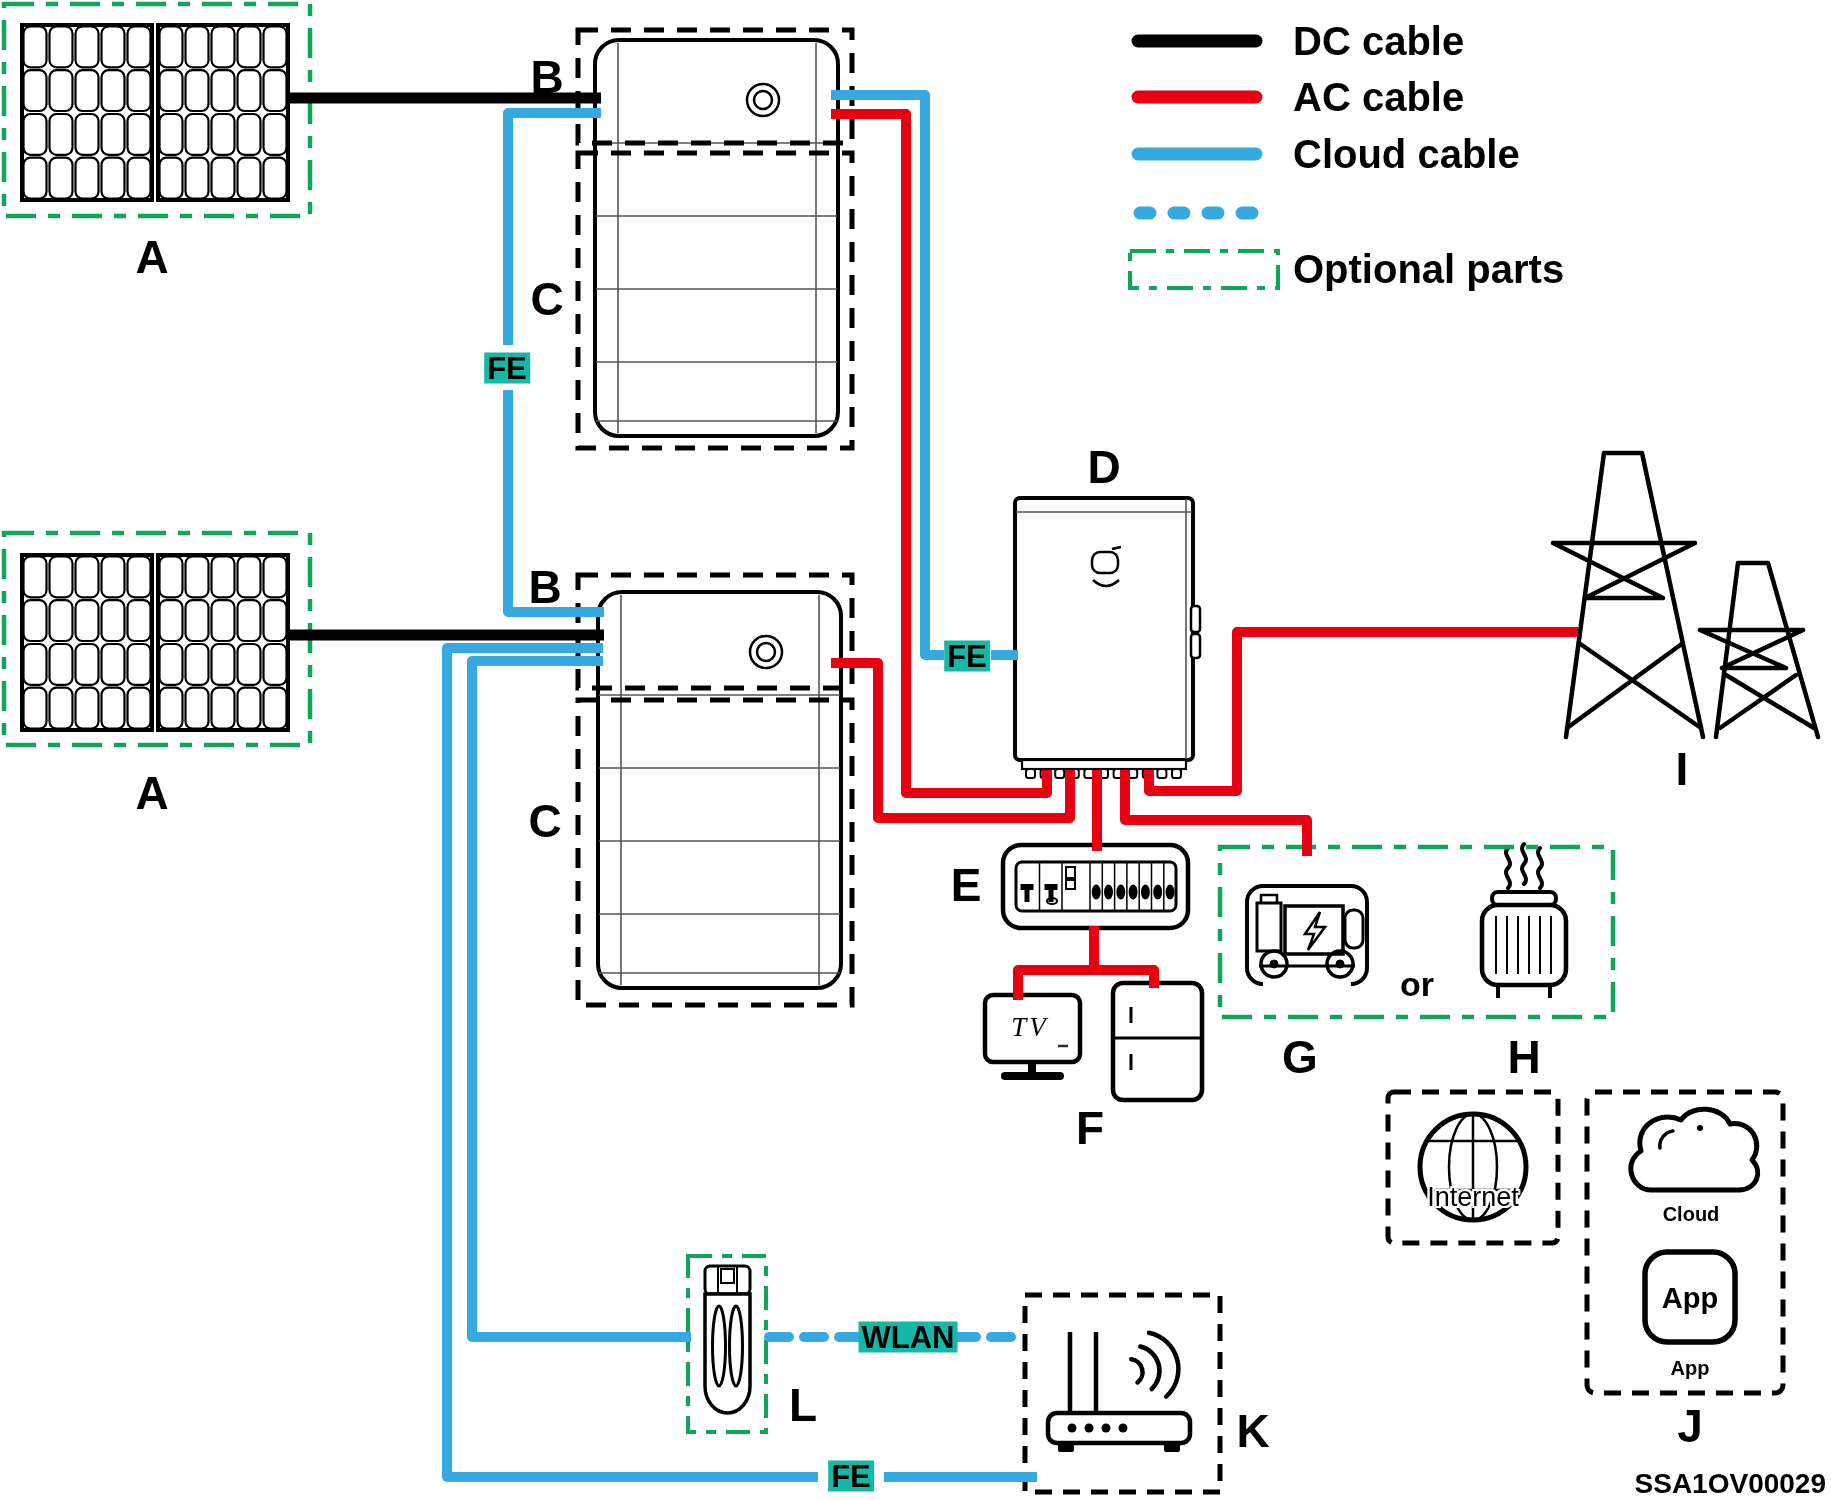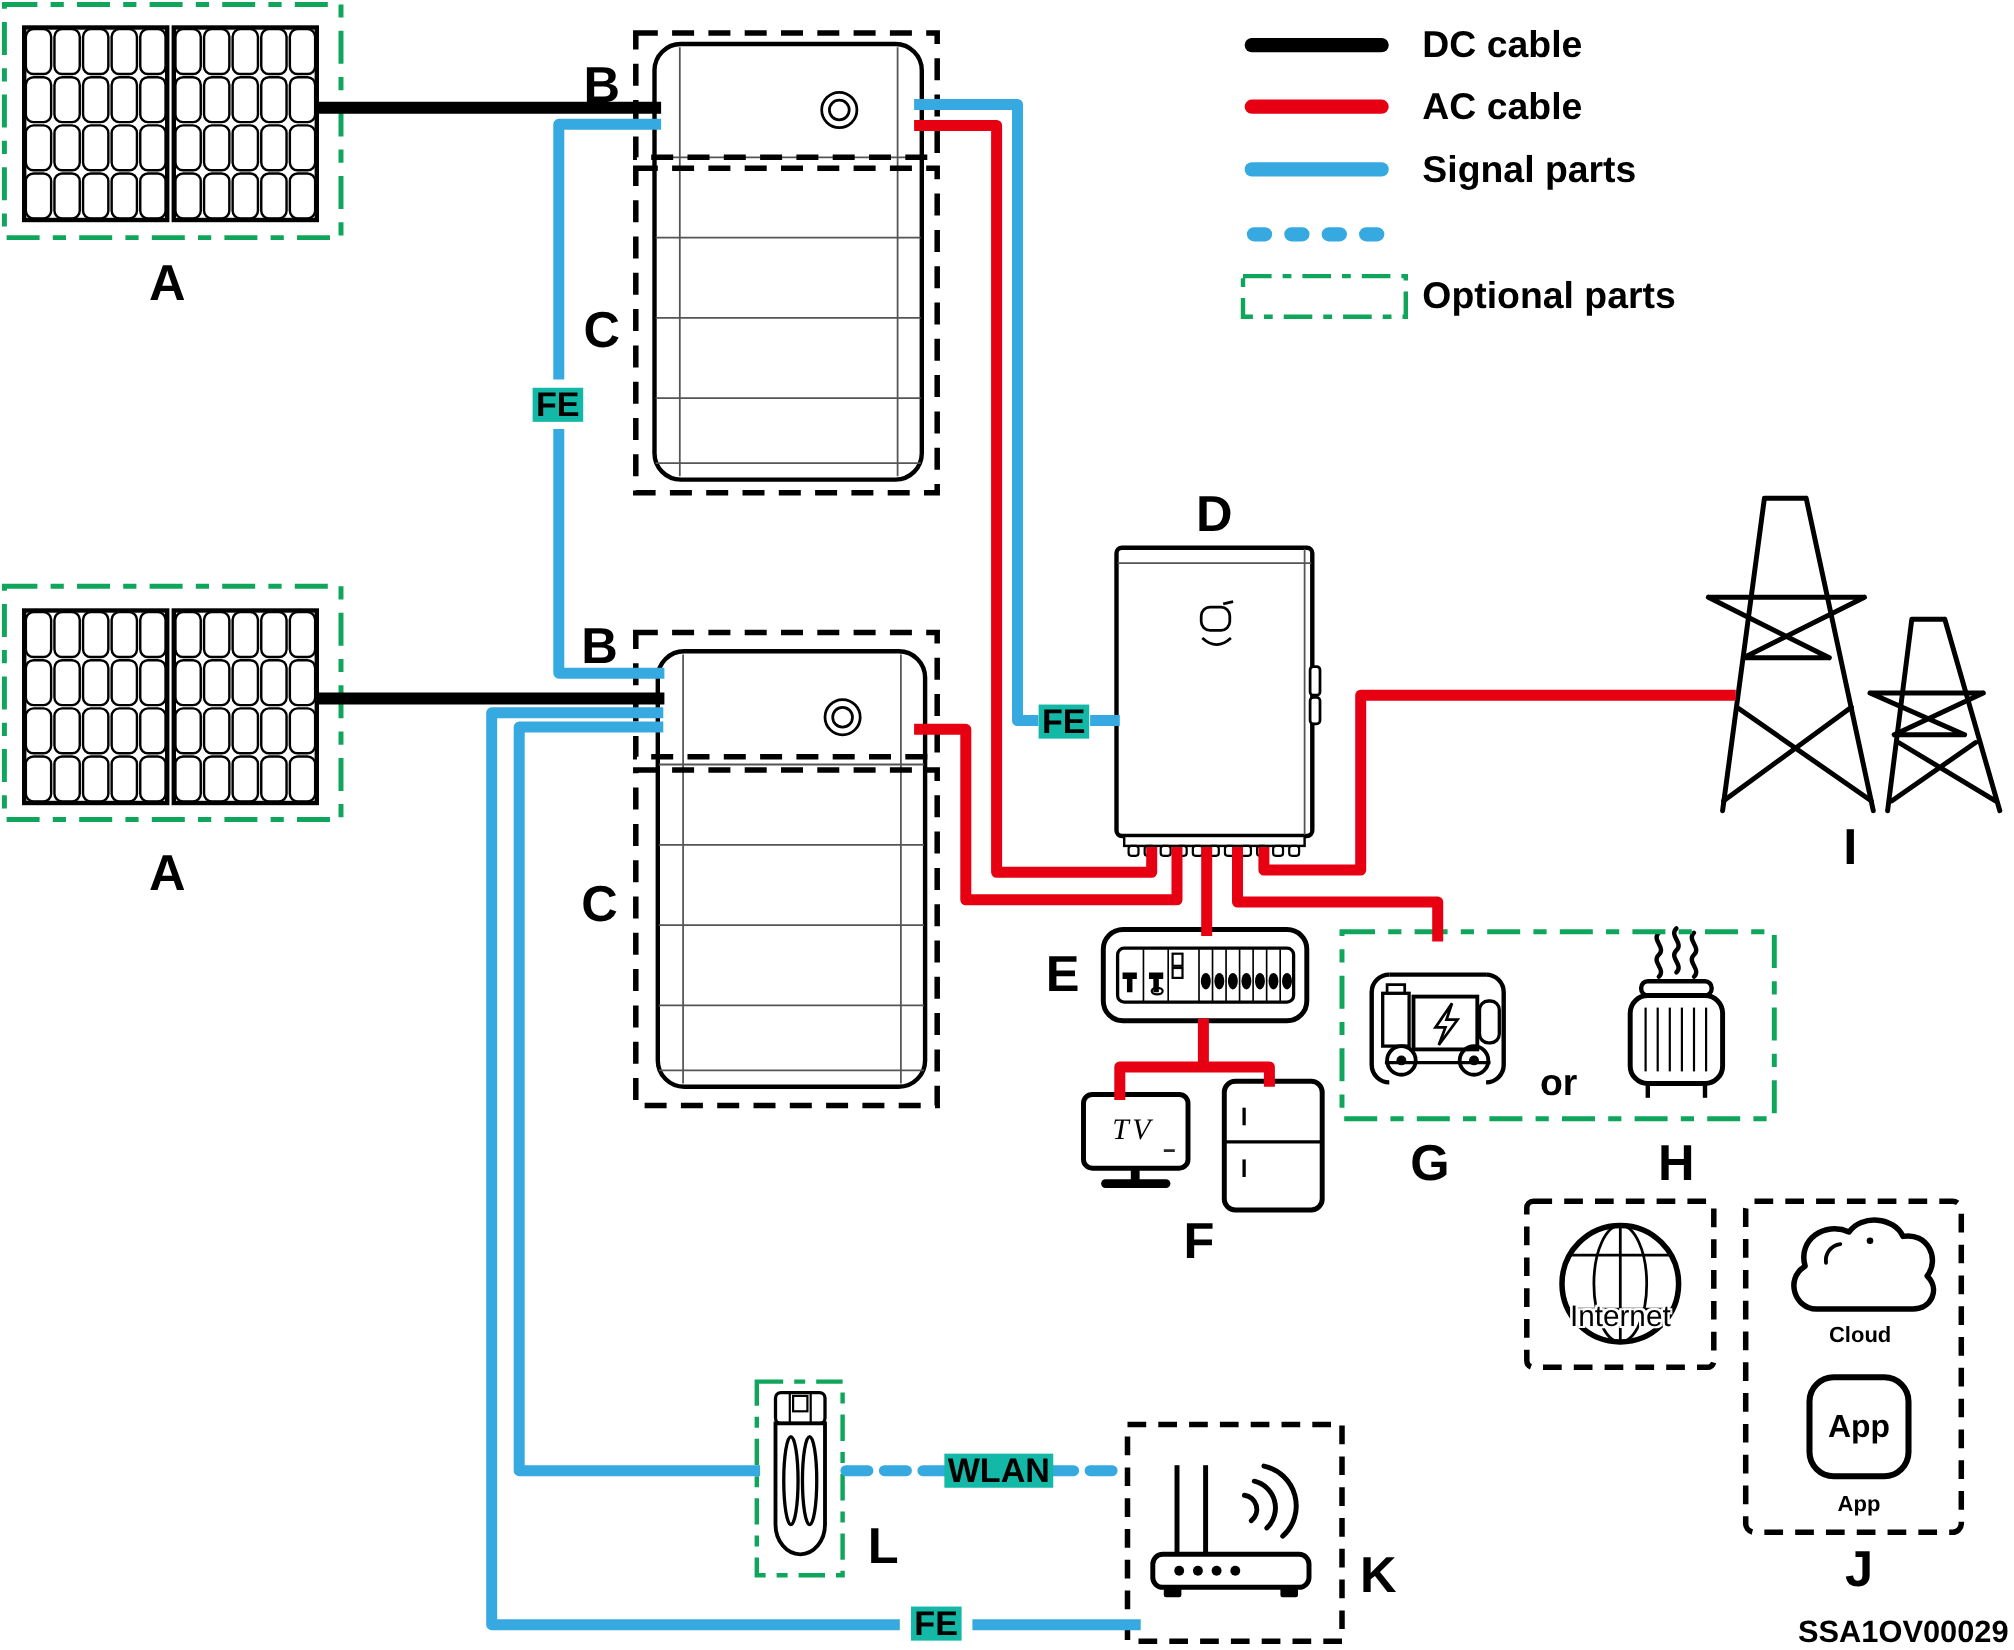--- a/index.html
+++ b/index.html
@@ -4,21 +4,21 @@
 <style>
   html,body{margin:0;padding:0;background:#fff;}
   #stage{
     position:relative;width:1831px;height:1500px;background:#ffffff;overflow:hidden;
     font-family:"Liberation Sans", sans-serif;color:#000;
   }
   #diagram-svg{position:absolute;left:0;top:0;}
   .lbl{position:absolute;transform:translate(-50%,-50%);line-height:1;white-space:nowrap;font-weight:700;}
   .comp{font-size:46px;}
   .cable{font-size:31px;background:#14b8a6;padding:0 3px;}
-  .legend-text{position:absolute;transform:translateY(-50%);font-size:34px;font-weight:700;white-space:nowrap;line-height:1;text-align:center;}
+  .legend-text{position:absolute;transform:translateY(-50%);font-size:40px;font-weight:700;white-space:nowrap;line-height:1;text-align:center;}
   .or{font-size:34px;}
   .internet{font-size:27px;font-weight:400;
     text-shadow:-2px 0 0 #fff,2px 0 0 #fff,0 -2px 0 #fff,0 2px 0 #fff,-2px -2px 0 #fff,2px 2px 0 #fff,-2px 2px 0 #fff,2px -2px 0 #fff;}
   .cloudtxt{font-size:20px;font-weight:700;}
   .appin{font-size:29px;font-weight:700;}
   .tvtxt{font-family:"Liberation Serif", serif;font-style:italic;font-weight:400;font-size:27px;letter-spacing:3px;color:#000000;}
   .doc{position:absolute;transform:translate(-100%,-50%);font-size:28px;font-weight:700;white-space:nowrap;}
 </style>
 </head>
 <body>
@@ -315,18 +315,18 @@
 
 <div class="lbl or" style="left:1417px;top:984px">or</div>
 <div class="lbl internet" style="left:1473px;top:1197px">Internet</div>
 <div class="lbl cloudtxt" style="left:1691px;top:1214px">Cloud</div>
 <div class="lbl appin" style="left:1690px;top:1298px">App</div>
 <div class="lbl cloudtxt" style="left:1690px;top:1368px">App</div>
 <div class="lbl tvtxt" style="left:1030px;top:1027px">TV</div>
 
 <div class="legend-text" style="left:1293px;top:41px">DC cable</div>
 <div class="legend-text" style="left:1293px;top:97px">AC cable</div>
-<div class="legend-text" style="left:1293px;top:154px">Signal parts</div>
+<div class="legend-text" style="left:1293px;top:154px">Cloud cable</div>
 <div class="legend-text" style="left:1293px;top:269px">Optional parts</div>
 
 <div class="doc" style="left:1826px;top:1484px">SSA1OV00029</div>
 
 </div>
 
 </body></html>

